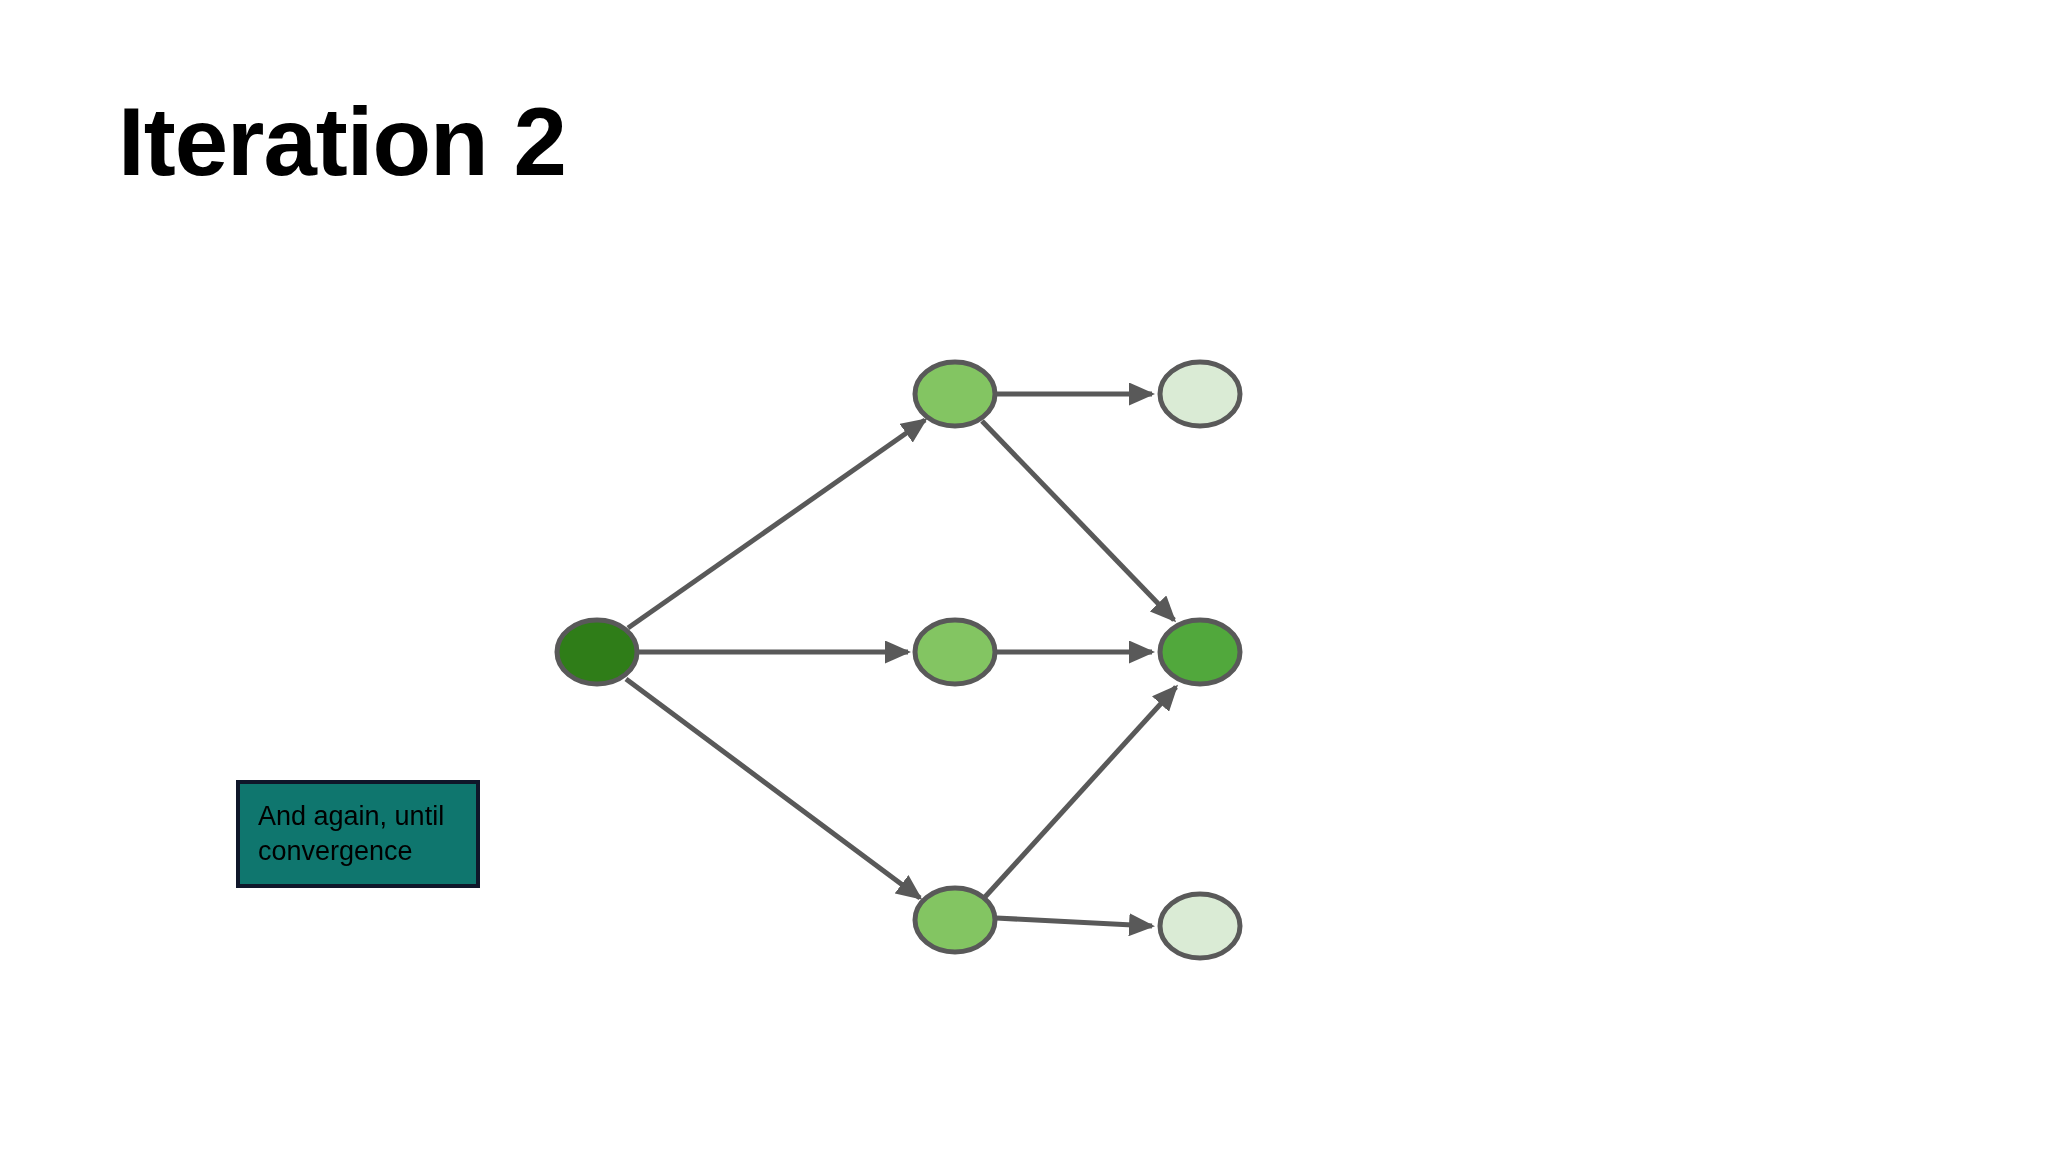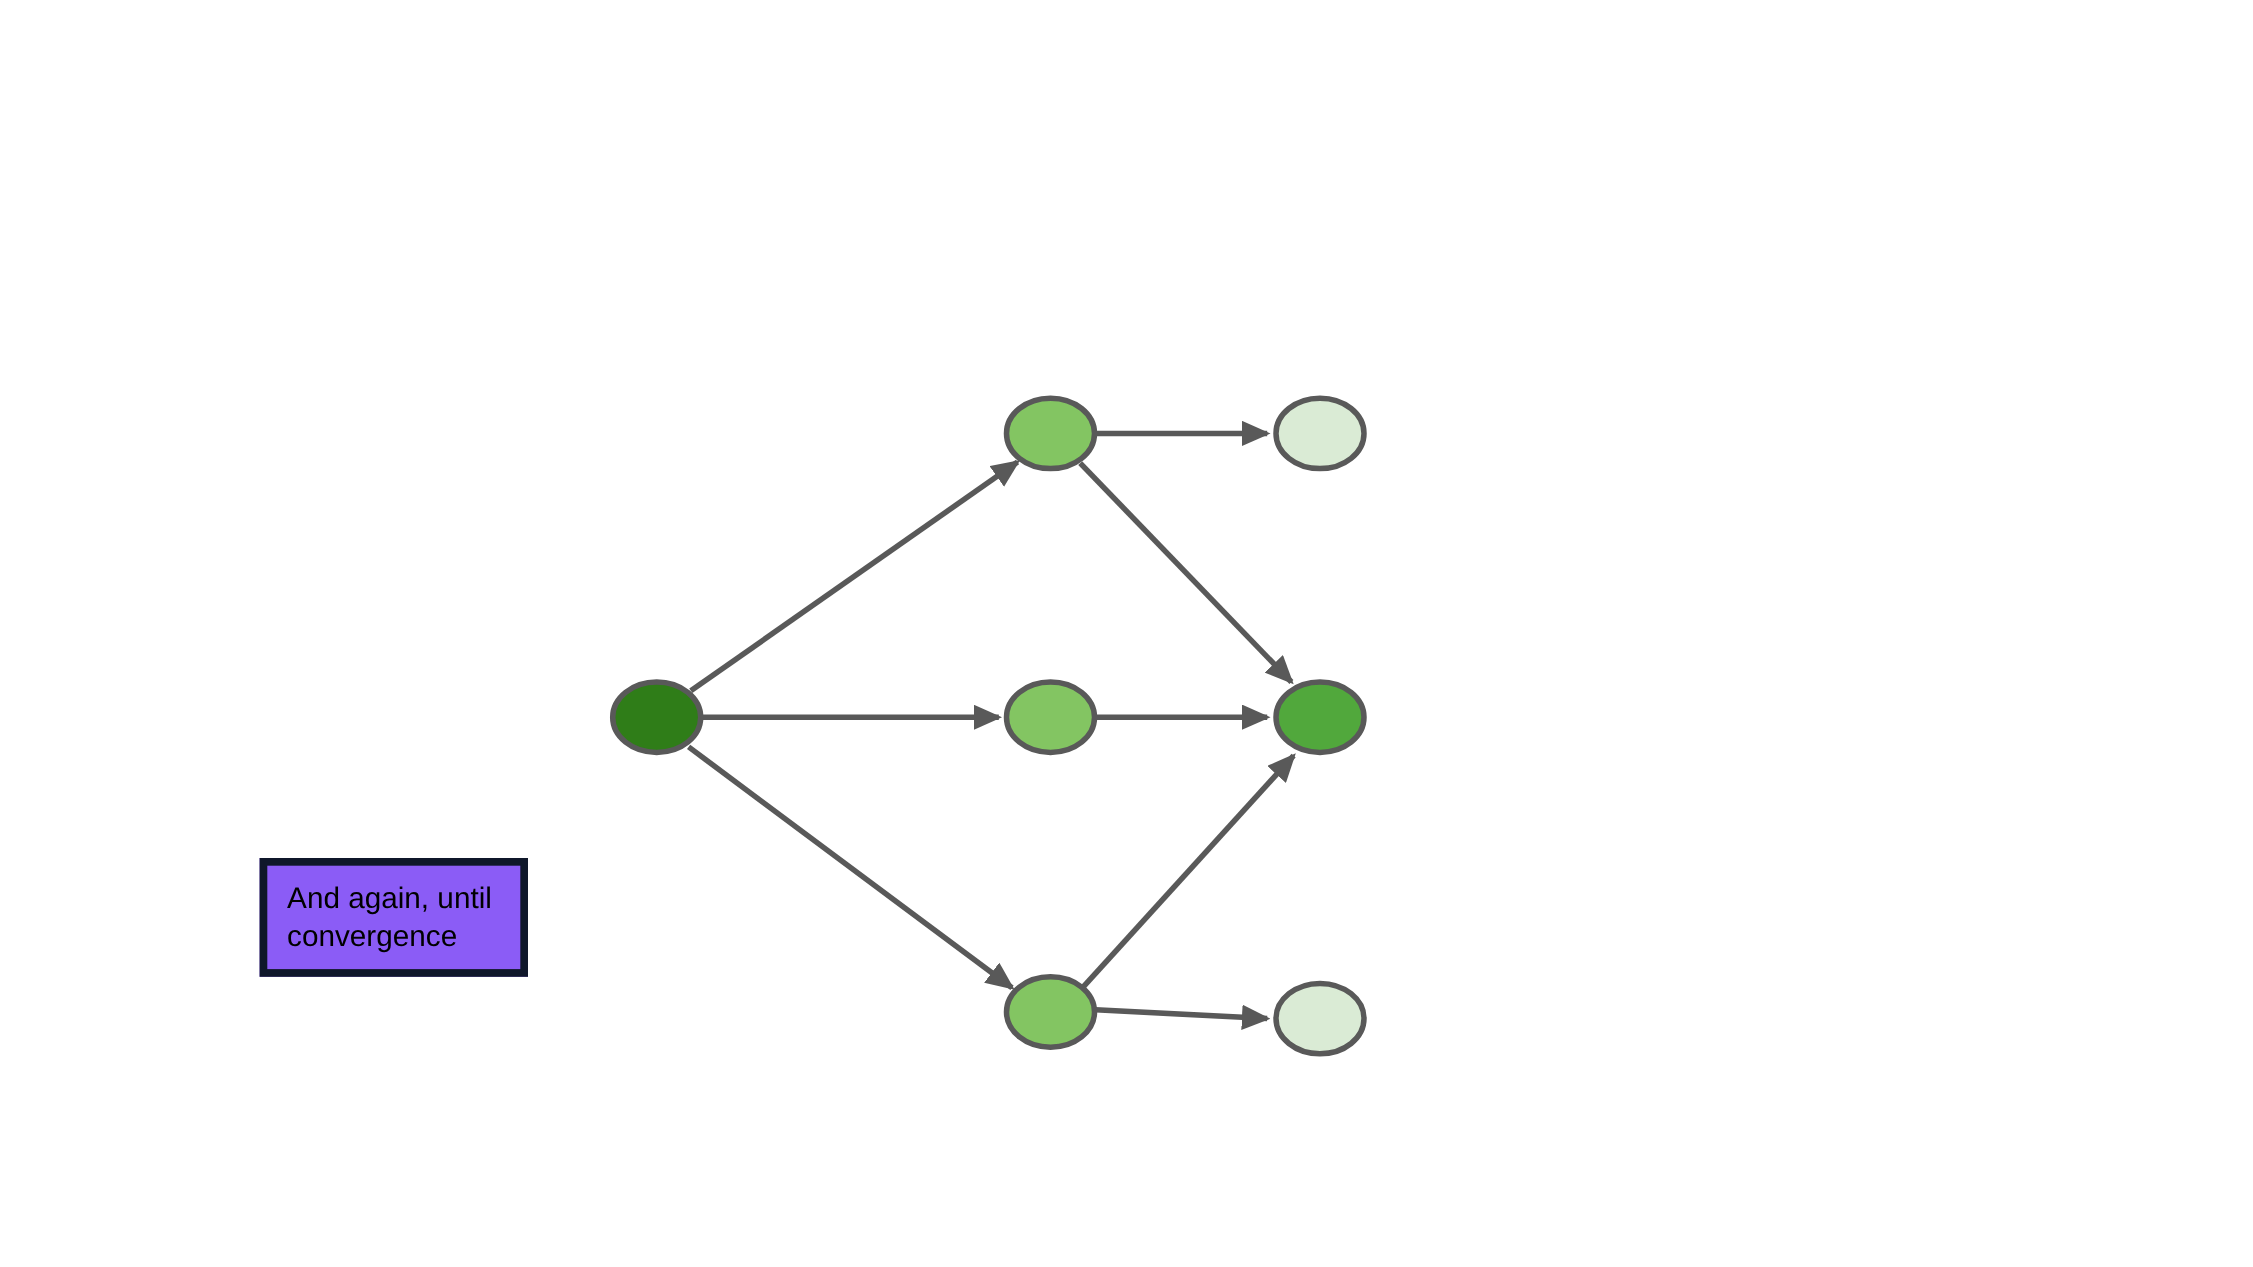--- a/index.html
+++ b/index.html
@@ -27,22 +27,22 @@
     letter-spacing: -1px;
     line-height: 1.05;
     white-space: nowrap;
   }
   #annotation-box {
     position: absolute;
     left: 236px;
     top: 780px;
     width: 244px;
     height: 108px;
-    background: #8b5cf6;
-    border: 7px solid #0f172a;
+    background: #0f766e;
+    border: 4px solid #0f172a;
     box-sizing: border-box;
     display: flex;
     align-items: center;
   }
   #annotation-text {
     font-size: 27px;
     color: #000000;
     line-height: 1.28;
     padding: 0 18px;
     white-space: pre-line;
@@ -60,20 +60,21 @@
   }
   .graph-node {
     stroke-width: 5;
   }
 </style>
 </head>
 <body>
 
 <div id="slide">
 
+  <div id="slide-title">Iteration 2</div>
 
   <svg id="graph-svg" viewBox="0 0 2048 1152">
     <defs>
       <marker id="arrowhead" markerWidth="5.2" markerHeight="4.6" refX="4.6" refY="2.3" orient="auto" markerUnits="strokeWidth">
         <path d="M 0 0 L 5.2 2.3 L 0 4.6 z" fill="#595959"></path>
       </marker>
     </defs>
 
     <g id="edge-layer">
         <line x1="628" y1="628" x2="925" y2="420" stroke="#595959" stroke-width="5" marker-end="url(#arrowhead)" class="graph-edge"></line>

